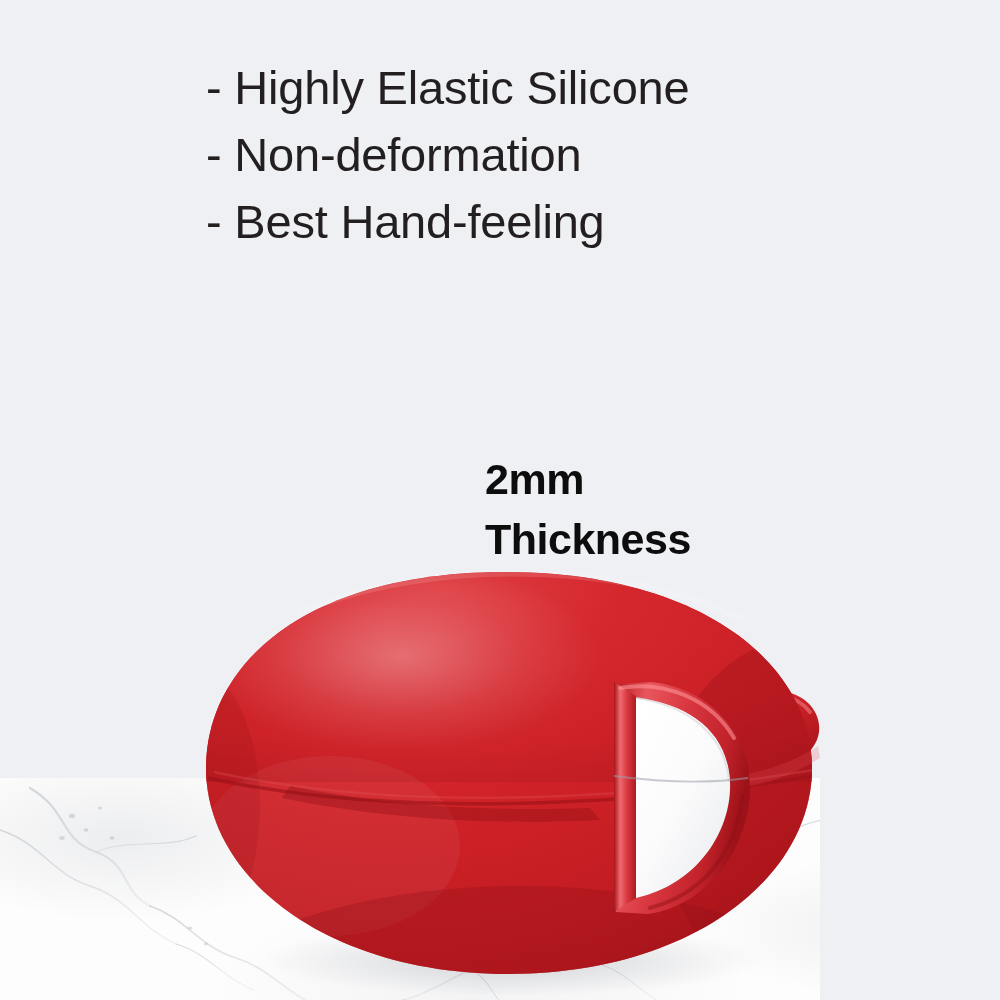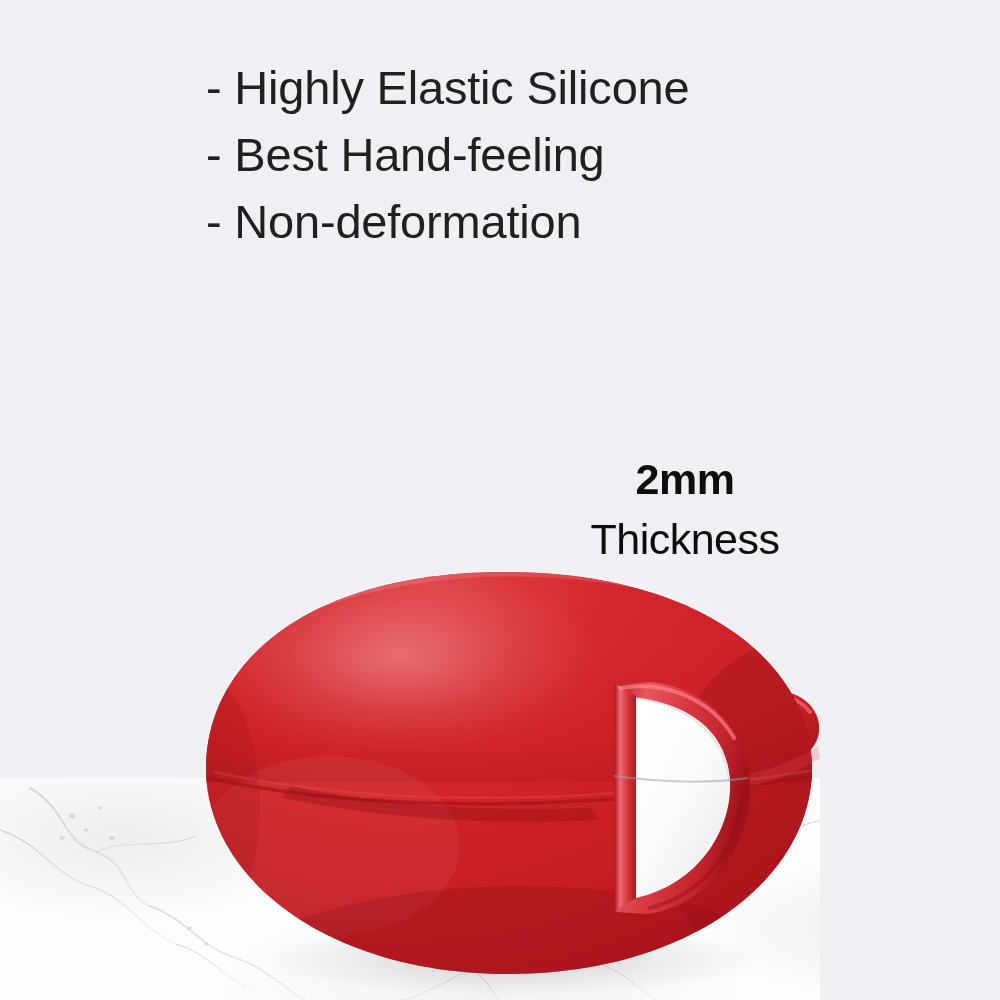--- a/index.html
+++ b/index.html
@@ -47,28 +47,27 @@
     line-height:67px;
     color:#231f20;
     letter-spacing:-0.2px;
     white-space:nowrap;
     font-weight:400;
   }
 
   
   .callout{
     position:absolute;left:485px;top:432px;width:400px;
-    text-align:center;
   }
   .callout-value{
     font-size:43px;line-height:62px;font-weight:bold;color:#0d0d0d;
     letter-spacing:-0.5px;
   }
   .callout-label{
-    font-size:43px;line-height:58px;font-weight:normal;color:#0d0d0d;
+    font-size:43px;line-height:58px;font-weight:bold;color:#0d0d0d;
     letter-spacing:-0.5px;
   }
 
   
   .product{
     position:absolute;left:0;top:0;width:1000px;height:1000px;
   }
 </style>
 </head>
 <body>
@@ -115,22 +114,22 @@
         <ellipse cx="878" cy="104" rx="2.0" ry="1.5"></ellipse>
         <ellipse cx="190" cy="150" rx="2.3" ry="1.6"></ellipse>
         <ellipse cx="206" cy="166" rx="2.0" ry="1.4"></ellipse>
       </g>
     </svg>
   </div>
   <div class="marble-soft"></div>
 
   <div class="feature-list">
     <div class="feature-item">- Highly Elastic Silicone</div>
+    <div class="feature-item">- Non-deformation</div>
     <div class="feature-item">- Best Hand-feeling</div>
-    <div class="feature-item">- Non-deformation</div>
   </div>
 
   <div class="callout">
     <div class="callout-value">2mm</div>
     <div class="callout-label">Thickness</div>
   </div>
 
   <svg class="product" viewBox="0 0 1000 1000" preserveAspectRatio="none">
     <defs>
 

